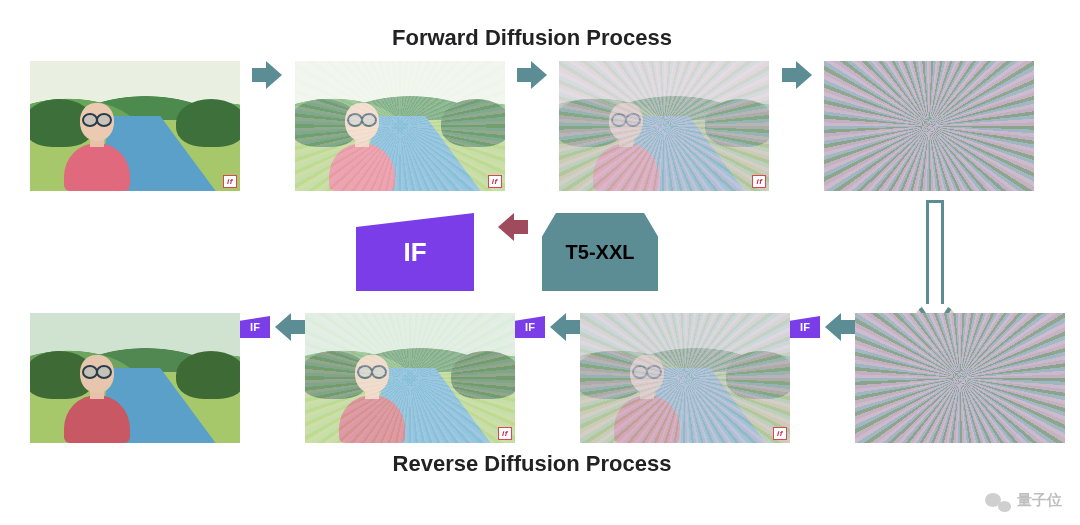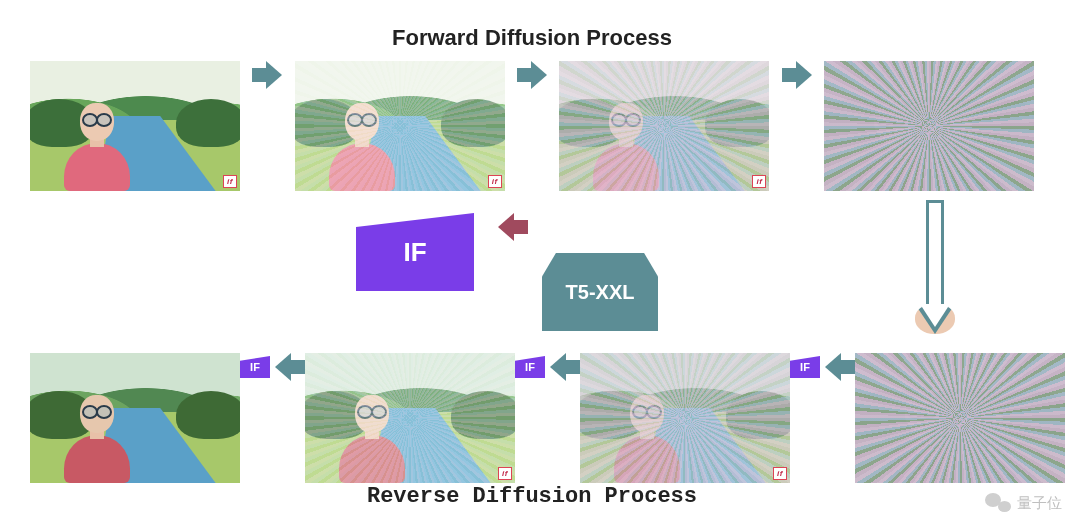--- a/index.html
+++ b/index.html
@@ -16,21 +16,21 @@
     inset: 0;
     padding: 25px 46px 30px 30px;
   }
   .title-top, .title-bottom {
     text-align: center;
     font-weight: 700;
     font-size: 22px;
     color: #222;
   }
   .title-top { margin-bottom: 10px; }
-  .title-bottom { margin-top: 1px; font-family: Liberation Mono, monospace; }
+  .title-bottom { margin-top: 8px; }
 
   
   .row {
     display: flex;
     align-items: flex-start;
     justify-content: space-between;
     width: 100%;
     margin: 0 auto;
   }
   .row-top { margin-top: 0; }
@@ -151,44 +151,43 @@
   }
 
   
   .if-block {
     width:118px; height:78px; background:#7a3de8; color:#fff;
     display:flex; align-items:center; justify-content:center;
     font-weight:800; font-size:26px; font-style:normal;
     clip-path: polygon(0 18%, 100% 0, 100% 100%, 0 100%);
   }
   .t5-block {
-    width:116px; height:78px; background:#5c8d95; color:#ffffff;
+    width:116px; height:78px; background:#5c8d95; color:#000000;
     display:flex; align-items:center; justify-content:center;
     font-weight:700; font-size:20px;
     clip-path: polygon(12% 0, 88% 0, 100% 30%, 100% 100%, 0 100%, 0 30%);
-    margin-top: 40px;
   }
   .prompt-text{
     font-size:20px; color:#222; line-height:1.2; width:170px;
   }
 
   
   .mini-if{
     width:30px; height:22px; background:#7a3de8; color:#fff;
     font-size:11px; font-weight:800; display:flex; align-items:center; justify-content:center;
     clip-path: polygon(0 22%, 100% 0, 100% 100%, 0 100%);
     margin-right:3px;
   }
   .mini-unit{ display:flex; align-items:center; gap:2px; }
 
   
   .watermark{
     position:absolute; right:18px; bottom:12px;
-    display:flex; align-items:flex-end; gap:6px;
-    color:#bfbfbf; font-size:15px;
+    display:flex; align-items:flex-start; gap:6px;
+    color:#bfbfbf; font-size:15px;font-weight:bold;
   }
   .wechat-icon{
     width:26px; height:22px; position:relative;
   }
   .wechat-icon::before, .wechat-icon::after{
     content:""; position:absolute; border-radius:50%;
     background:#cfcfcf;
   }
   .wechat-icon::before{ width:16px; height:14px; left:0; top:2px; }
   .wechat-icon::after{ width:13px; height:11px; right:0; bottom:1px; }

